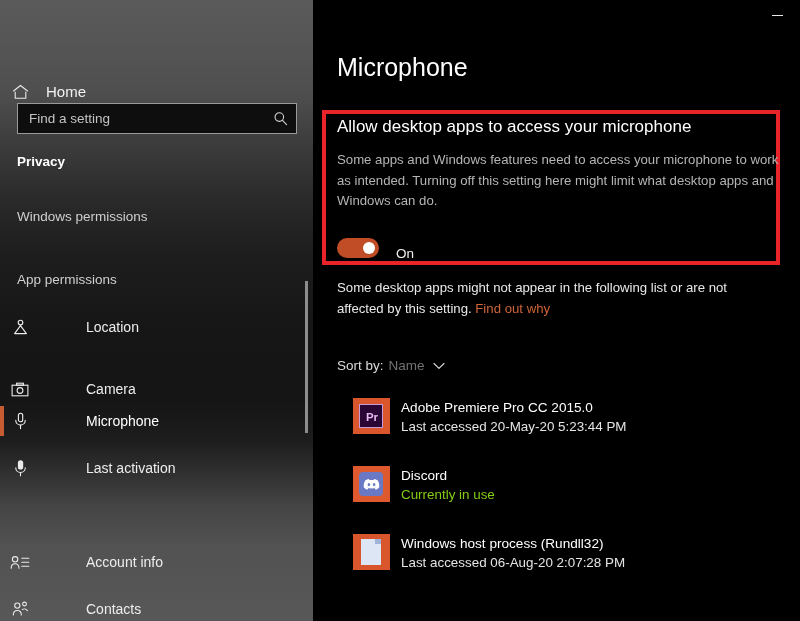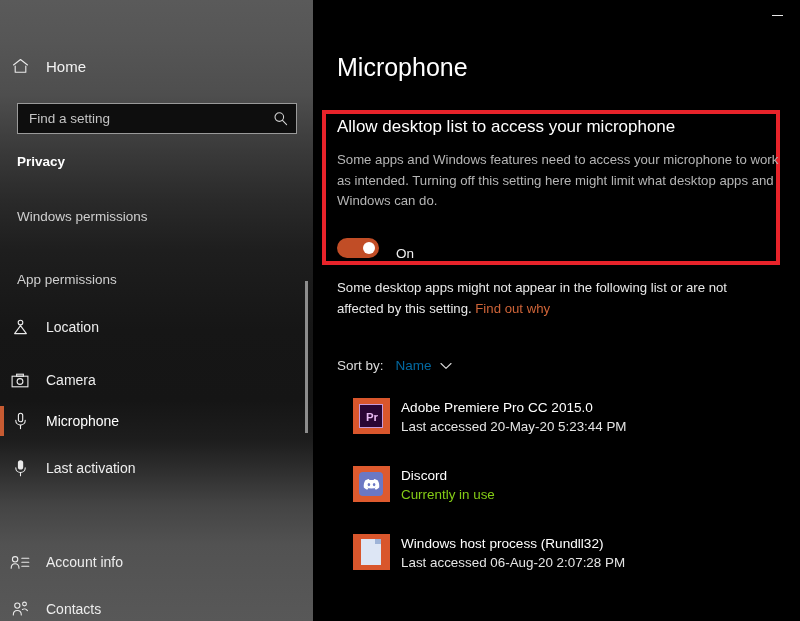--- a/index.html
+++ b/index.html
@@ -24,22 +24,22 @@
     position: absolute; left: 12px; top: 6px; width: 30px; height: 28px;
     display: flex; align-items: center; justify-content: center;
     color: #f0f0f0; font-size: 17px; line-height: 1;
   }
   #title-text {
     position: absolute; left: 63px; top: 9px;
     font-size: 12px; color: #f2f2f2; letter-spacing: .2px;
   }
 
   #home-row {
-    position: absolute; left: 0; top: 58px; width: 359px; height: 30px;
-    display: flex; align-items: flex-start;
+    position: absolute; left: 0; top: 70px; width: 359px; height: 30px;
+    display: flex; align-items: flex-end;
   }
   .nav-icon {
     width: 40px; min-width: 40px; display: flex; align-items: center;
     justify-content: center; color: #eaeaea;
   }
   #home-label { font-size: 15px; color: #f2f2f2; margin-left: 6px; }
 
   #search-box {
     position: absolute; left: 17px; top: 103px; width: 280px; height: 31px;
     background: #0e0e0e; border: 1px solid #9a9a9a; display: flex;
@@ -58,21 +58,21 @@
   }
   .section-heading {
     position: absolute; left: 17px;
     font-size: 13.5px; color: #cfcfcf;
   }
   #sec-windows-perms { top: 209px; }
   #sec-app-perms { top: 272px; }
 
   .nav-item {
     position: absolute; left: 0; width: 313px; height: 38px;
-    display: flex; align-items: center;
+    display: flex; align-items: center; gap: 40px;
   }
   .nav-item .nav-label { font-size: 14px; color: #ededed; margin-left: 6px; }
   .nav-item.selected .accent {
     position: absolute; left: 0; top: 4px; width: 4px; height: 30px;
     background: #C75B32;
   }
   .nav-item.selected .nav-label { color: #ffffff; }
 
   #scroll-track {
     position: absolute; right: 5px; top: 228px; width: 3px; height: 393px;
@@ -127,21 +127,21 @@
   #note-text {
     position: absolute; left: 24px; top: 278px; width: 440px;
     font-size: 13.2px; line-height: 20.5px; color: #e9e9e9;
   }
   #find-out-why { color: #CF6438; text-decoration: none; }
 
   #sort-row {
     position: absolute; left: 24px; top: 358px;
     display: flex; align-items: center; font-size: 13.5px; color: #dcdcdc;
   }
-  #sort-value { margin-left: 12px; color: #0369a1; text-align: right; }
+  #sort-value { margin-left: 5px; color: #737373; text-align: right; }
   #sort-caret { margin-left: 8px; display: flex; align-items: center; color: #d8d8d8; }
 
   #app-list { position: absolute; left: 40px; top: 398px; width: 440px; }
   .app-row { position: relative; height: 68px; display: flex; align-items: flex-start; }
   .app-icon {
     width: 36px; height: 36px; min-width: 36px; position: relative; overflow: hidden; padding-left: 37px;
   }
   .app-text { margin-left: 11px; padding-top: 0px; }
   .app-name { font-size: 13.6px; color: #ffffff; line-height: 19px; }
   .app-status { font-size: 13.4px; line-height: 20px; color: #e4e4e4; }
@@ -214,21 +214,21 @@
     <div class="nav-item" style="top:308px">
       <span class="nav-icon">
         <svg width="17" height="17" viewBox="0 0 17 17" fill="none">
           <circle cx="8.5" cy="3.6" r="2.3" stroke="#eaeaea" stroke-width="1.1"></circle>
           <path d="M2.6 14.6L8.5 6.6L14.4 14.6H2.6Z" stroke="#eaeaea" stroke-width="1.1" stroke-linejoin="round"></path>
         </svg>
       </span>
       <span class="nav-label">Location</span>
     </div>
 
-    <div class="nav-item" style="top:361px">
+    <div class="nav-item" style="top:370px">
       <span class="nav-icon">
         <svg width="18" height="15" viewBox="0 0 18 15" fill="none">
           <rect x="1.1" y="3.2" width="15.8" height="10.6" stroke="#eaeaea" stroke-width="1.1"></rect>
           <circle cx="9" cy="8.5" r="2.9" stroke="#eaeaea" stroke-width="1.1"></circle>
           <rect x="5.6" y="1.2" width="6.8" height="2" stroke="#eaeaea" stroke-width="1.1"></rect>
         </svg>
       </span>
       <span class="nav-label">Camera</span>
     </div>
 
@@ -286,21 +286,21 @@
   <div id="main">
 
     <div id="minimize-btn">
       <span class="bar"></span>
     </div>
 
     <div id="page-title">Microphone</div>
 
     <div id="highlight-box"></div>
 
-    <div id="allow-heading">Allow desktop list to access your microphone</div>
+    <div id="allow-heading">Allow desktop apps to access your microphone</div>
 
     <div id="allow-desc">Some apps and Windows features need to access your microphone to work as intended. Turning off this setting here might limit what desktop apps and Windows can do.</div>
 
     <div id="toggle-row">
       <div id="toggle-switch">
         <div id="toggle-knob"></div>
       </div>
       <div id="toggle-label">On</div>
     </div>
 

